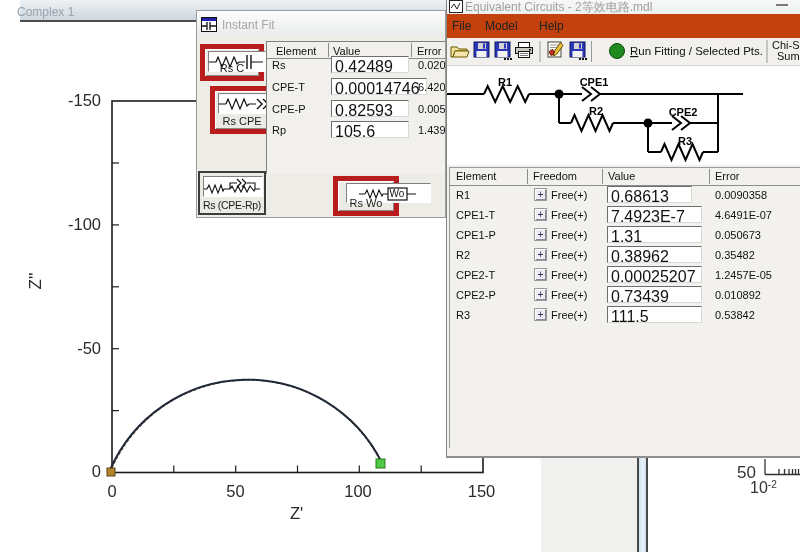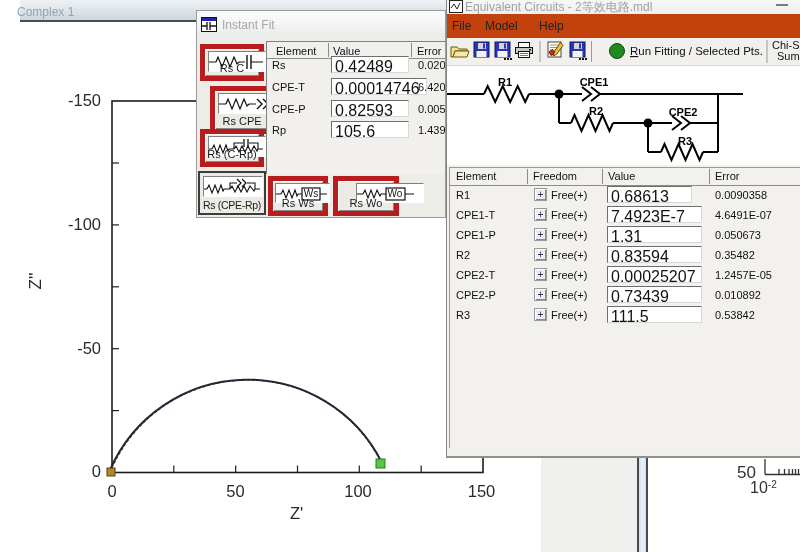--- a/index.html
+++ b/index.html
@@ -144,57 +144,34 @@
   <div class="btn" style="left:3px;top:75px;width:64px;height:48px;margin-left:10px;">
     <div class="ibox" style="left:3px;top:2px;width:58px;height:21px;">
       <svg width="56" height="19">
         <path d="M0 10 H7 M30 10 H37 M49 10 H54" stroke="#111" stroke-width="1.2" fill="none"></path>
         <path d="M7 10 L9 5 L13 15 L17 5 L21 15 L25 5 L28 12 L30 10" stroke="#111" stroke-width="1.2" fill="none"></path>
         <path d="M38 5 L43 10 L38 15 M44 5 L49 10 L44 15" stroke="#111" stroke-width="1.4" fill="none"></path>
       </svg>
     </div>
     <div class="lbl">Rs CPE</div>
   </div>
-  <div class="btn" style="left:3px;top:118px;width:64px;height:38px;">
-    <div class="ibox" style="left:3px;top:2px;width:58px;height:21px;">
-      <svg width="56" height="19">
-        <path d="M0 12 H3 M20 12 H25 M49 12 H54" stroke="#111" stroke-width="1.1" fill="none"></path>
-        <path d="M3 12 L5 8 L8 16 L11 8 L14 16 L17 8 L19 14 L20 12" stroke="#111" stroke-width="1.1" fill="none"></path>
-        <path d="M25 12 V6 H34 M40 6 H49 V12" stroke="#111" stroke-width="1.1" fill="none"></path>
-        <path d="M25 12 L27 9 L30 15 L33 9 L36 15 L39 9 L42 15 L45 9 L48 14 L49 12" stroke="#111" stroke-width="1.1" fill="none"></path>
-        <path d="M35 2 V10 M39 2 V10" stroke="#111" stroke-width="1.3" fill="none"></path>
-      </svg>
-    </div>
-    <div class="lbl">Rs (C-Rp)</div>
-  </div>
   <div class="btn" style="left:1px;top:160px;width:68px;height:44px;border:2px solid #3c3c3c;box-shadow:none;">
     <div class="ibox" style="left:3px;top:3px;width:60px;height:21px;">
       <svg width="58" height="19">
         <path d="M0 12 H3 M20 12 H26 M51 12 H56" stroke="#111" stroke-width="1.1" fill="none"></path>
         <path d="M3 12 L5 8 L8 16 L11 8 L14 16 L17 8 L19 14 L20 12" stroke="#111" stroke-width="1.1" fill="none"></path>
         <path d="M26 12 V6 H33 M43 6 H51 V12" stroke="#111" stroke-width="1.1" fill="none"></path>
         <path d="M26 12 L28 9 L31 15 L34 9 L37 15 L40 9 L43 15 L46 9 L50 14 L51 12" stroke="#111" stroke-width="1.1" fill="none"></path>
         <path d="M33 8 L37 4 L33 0 M38 8 L42 4 L38 0" stroke="#111" stroke-width="1.2" fill="none" transform="translate(0,2)"></path>
       </svg>
     </div>
     <div class="lbl" style="font-size:10.5px;letter-spacing:-0.3px;">Rs (CPE-Rp)</div>
   </div>
-  <div class="btn" style="left:71px;top:165px;width:60px;height:40px;">
-    <div class="ibox" style="left:2px;top:2px;width:55px;height:20px;">
-      <svg width="53" height="18">
-        <path d="M0 10 H5 M22 10 H26 M44 10 H51" stroke="#111" stroke-width="1.1" fill="none"></path>
-        <path d="M5 10 L7 6 L10 14 L13 6 L16 14 L19 6 L21 12 L22 10" stroke="#111" stroke-width="1.1" fill="none"></path>
-        <rect x="26" y="4" width="18" height="12" fill="none" stroke="#111" stroke-width="1.2"></rect>
-        <text x="35" y="13" text-anchor="middle" font-size="10" fill="#111">Ws</text>
-      </svg>
-    </div>
-    <div class="lbl">Rs Ws</div>
-  </div>
   <div class="btn" style="left:136px;top:165px;width:66px;height:40px;">
-    <div class="ibox" style="left:18px;top:2px;width:68px;height:20px;">
+    <div class="ibox" style="left:8px;top:2px;width:85px;height:20px;text-align:center;">
       <svg width="59" height="18">
         <path d="M0 10 H6 M24 10 H29 M48 10 H57" stroke="#111" stroke-width="1.1" fill="none"></path>
         <path d="M6 10 L8 6 L11 14 L14 6 L17 14 L20 6 L23 12 L24 10" stroke="#111" stroke-width="1.1" fill="none"></path>
         <rect x="29" y="4" width="19" height="12" fill="none" stroke="#111" stroke-width="1.2"></rect>
         <text x="38" y="13" text-anchor="middle" font-size="10" fill="#111">Wo</text>
       </svg>
     </div>
     <div class="lbl">Rs Wo</div>
   </div>
 
@@ -350,21 +327,21 @@
     <div class="vbox" style="left:160px;top:41px;width:95px;">7.4923E-7</div>
     <div class="cell" style="left:268px;top:44px;">4.6491E-07</div>
     <div class="cell" style="left:9px;top:64px;">CPE1-P</div>
     <div class="fbtn" style="left:87px;top:63px;">+</div>
     <div class="cell" style="left:104px;top:64px;">Free(+)</div>
     <div class="vbox" style="left:160px;top:61px;width:95px;">1.31</div>
     <div class="cell" style="left:268px;top:64px;">0.050673</div>
     <div class="cell" style="left:9px;top:84px;">R2</div>
     <div class="fbtn" style="left:87px;top:83px;">+</div>
     <div class="cell" style="left:104px;top:84px;">Free(+)</div>
-    <div class="vbox" style="left:160px;top:81px;width:95px;">0.83594</div>
+    <div class="vbox" style="left:160px;top:81px;width:95px;">0.38962</div>
     <div class="cell" style="left:268px;top:84px;">0.35482</div>
     <div class="cell" style="left:9px;top:104px;">CPE2-T</div>
     <div class="fbtn" style="left:87px;top:103px;">+</div>
     <div class="cell" style="left:104px;top:104px;">Free(+)</div>
     <div class="vbox" style="left:160px;top:101px;width:95px;">0.00025207</div>
     <div class="cell" style="left:268px;top:104px;">1.2457E-05</div>
     <div class="cell" style="left:9px;top:124px;">CPE2-P</div>
     <div class="fbtn" style="left:87px;top:123px;">+</div>
     <div class="cell" style="left:104px;top:124px;">Free(+)</div>
     <div class="vbox" style="left:160px;top:121px;width:95px;">0.73439</div>

